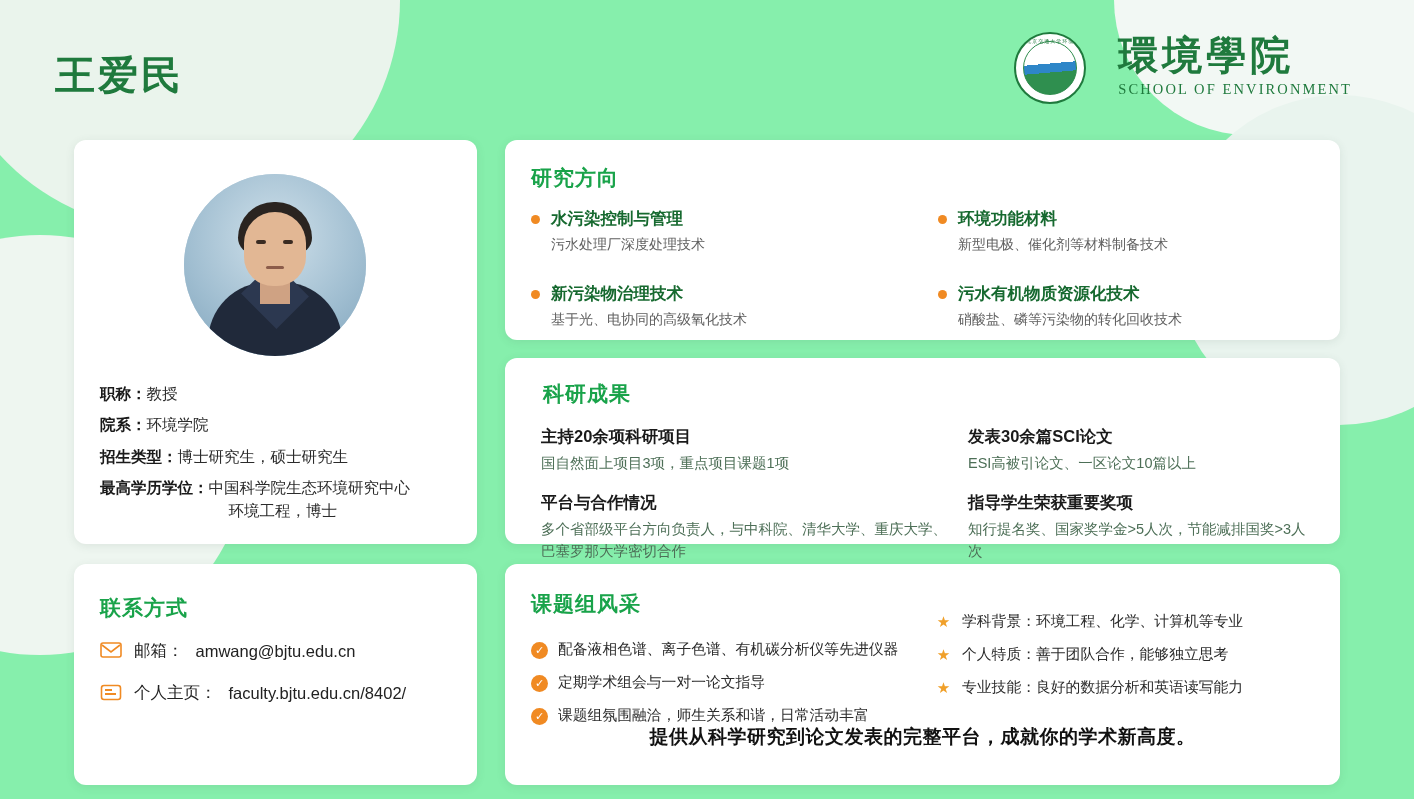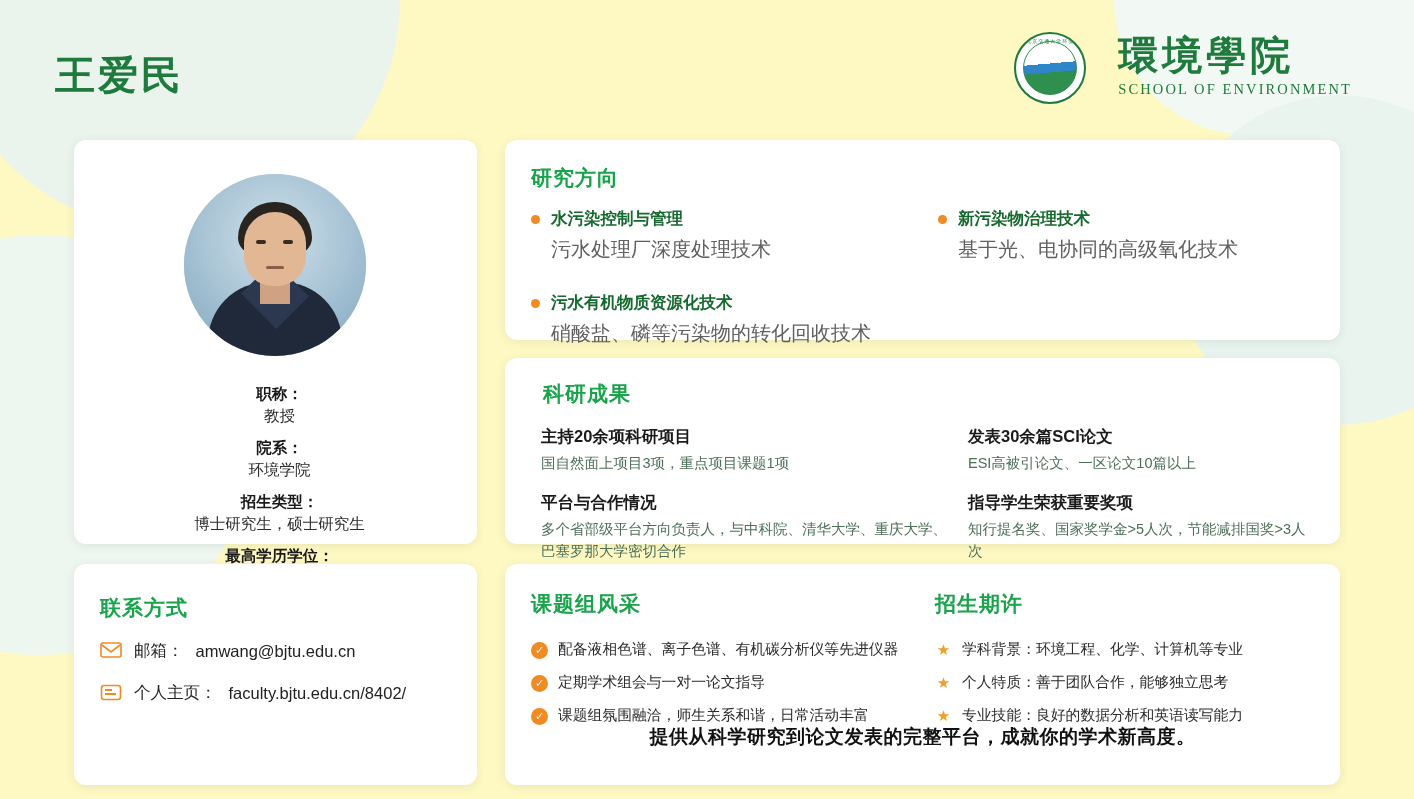--- a/index.html
+++ b/index.html
@@ -5,21 +5,21 @@
   * { box-sizing: border-box; margin: 0; padding: 0; }
   html, body {
     width: 1414px; height: 799px;
     font-family: "Liberation Sans", sans-serif;
     background: #ffffff;
     overflow: hidden;
   }
   #page {
     position: relative;
     width: 1414px; height: 799px;
-    background: #fef9c3;
+    background: #86efac;
   }
   
   .blob {
     position: absolute;
     border-radius: 50%;
     pointer-events: none;
   }
   .blob-top {
     left: -60px; top: -230px;
     width: 460px; height: 460px;
@@ -198,26 +198,25 @@
     background: #cfa283;
   }
 
   .profile-info {
     position: absolute;
     left: 26px; top: 243px;
     right: 18px;
   }
   .info-row {
     display: flex;
-    align-items: center;
+    align-items: flex-start;
     font-size: 15.5px;
     color: #2b2b2b;
     line-height: 1.45;
     margin-bottom: 9px;
-    flex-direction: column;
   }
   .info-label {
     font-weight: bold;
     color: #1a1a1a;
     white-space: nowrap;
   }
   .info-value { color: #2b2b2b; }
   .info-value .second-line {
     display: block;
     margin-left: 20px;
@@ -260,21 +259,21 @@
     background: #f08a23;
     margin-top: 7px;
   }
   .bi-head {
     font-size: 16.5px;
     font-weight: bold;
     color: #16692f;
     margin-bottom: 6px;
   }
   .bi-sub {
-    font-size: 20px;
+    font-size: 14px;
     color: #606060;
   }
 
   
   .output-title { position: absolute; left: 38px; top: 22px; }
   .output-grid {
     position: absolute;
     left: 36px; top: 68px; right: 24px;
     display: grid;
     grid-template-columns: 410px 1fr;
@@ -427,20 +426,27 @@
   </div>
 
   <div class="card card-research">
     <div class="section-title research-title">研究方向</div>
     <div class="research-grid">
       <div class="bullet-item">
         <span class="dot"></span>
         <span>
           <span class="bi-head" style="display:block">水污染控制与管理</span>
           <span class="bi-sub" style="display:block">污水处理厂深度处理技术</span>
+        </span>
+      </div>
+      <div class="bullet-item">
+        <span class="dot"></span>
+        <span>
+          <span class="bi-head" style="display:block">环境功能材料</span>
+          <span class="bi-sub" style="display:block">新型电极、催化剂等材料制备技术</span>
         </span>
       </div>
       <div class="bullet-item">
         <span class="dot"></span>
         <span>
           <span class="bi-head" style="display:block">新污染物治理技术</span>
           <span class="bi-sub" style="display:block">基于光、电协同的高级氧化技术</span>
         </span>
       </div>
       <div class="bullet-item">
@@ -488,21 +494,20 @@
           <span>定期学术组会与一对一论文指导</span>
         </div>
         <div class="bl-row">
           <span class="check">✓</span>
           <span>课题组氛围融洽，师生关系和谐，日常活动丰富</span>
         </div>
       </div>
     </div>
 
     <div class="bottom-col-right">
-      <div class="section-title">招生期许</div>
       <div class="bl-list">
         <div class="bl-row">
           <span class="star">★</span>
           <span>
             <span class="rl-label">学科背景：</span><span>环境工程、化学、计算机等专业</span>
           </span>
         </div>
         <div class="bl-row">
           <span class="star">★</span>
           <span>

